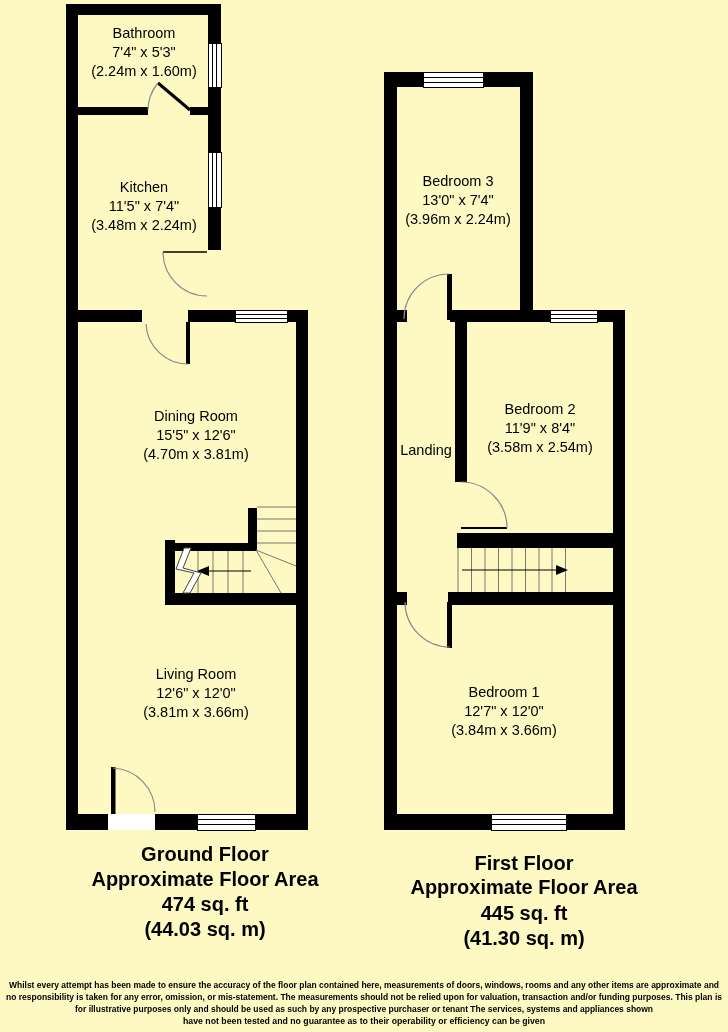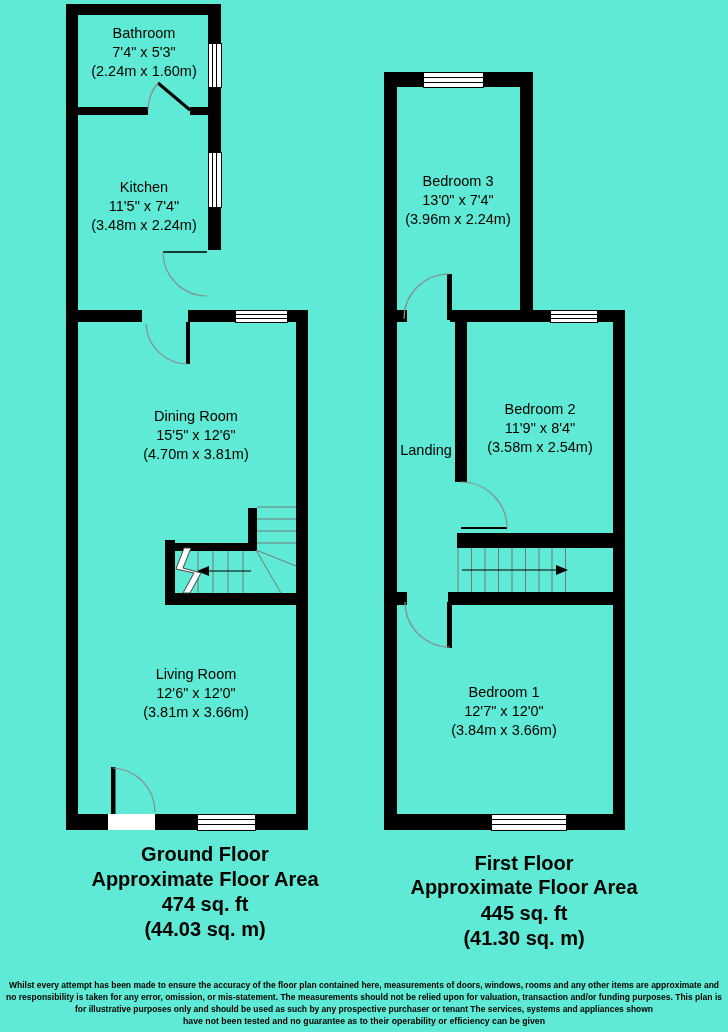--- a/index.html
+++ b/index.html
@@ -1,16 +1,16 @@
 <!DOCTYPE html>
 <html><head>
 <meta charset="utf-8">
 <style>
   html,body{margin:0;padding:0;background:#fff;}
-  #page{position:relative;width:728px;height:1032px;background:#5eead4;overflow:hidden;text-align:center;}
+  #page{position:relative;width:728px;height:1032px;background:#fef9c3;overflow:hidden;text-align:center;}
   svg{display:block;}
   .wall{fill:#000;shape-rendering:crispEdges;}
   .win{fill:#fff;stroke:#000;stroke-width:1;shape-rendering:crispEdges;}
   .winline{stroke:#000;stroke-width:1;shape-rendering:crispEdges;}
   .opening{fill:#fff;shape-rendering:crispEdges;}
   .leaf{fill:#000;}
   .leafline{stroke:#000;fill:none;}
   .arc{stroke:#8a8a8a;stroke-width:1.2;fill:none;}
   .tread{stroke:#777;stroke-width:1;fill:none;}
   .brk{fill:#fff;stroke:#444;stroke-width:1;}

